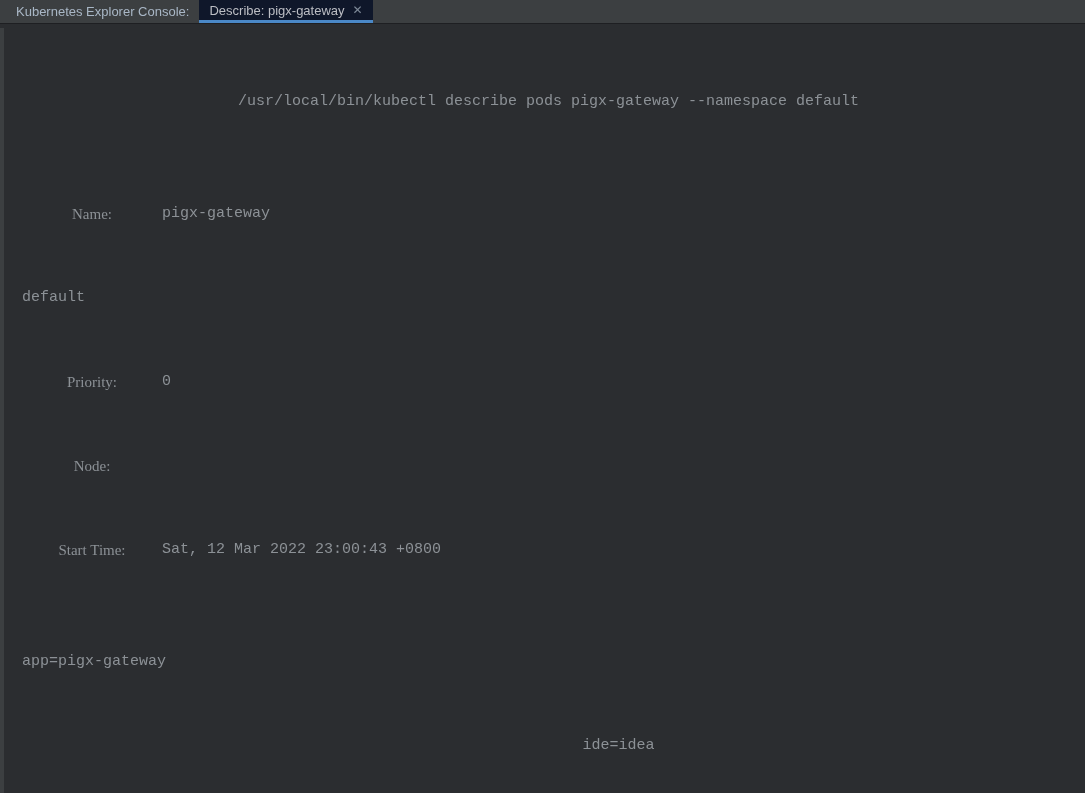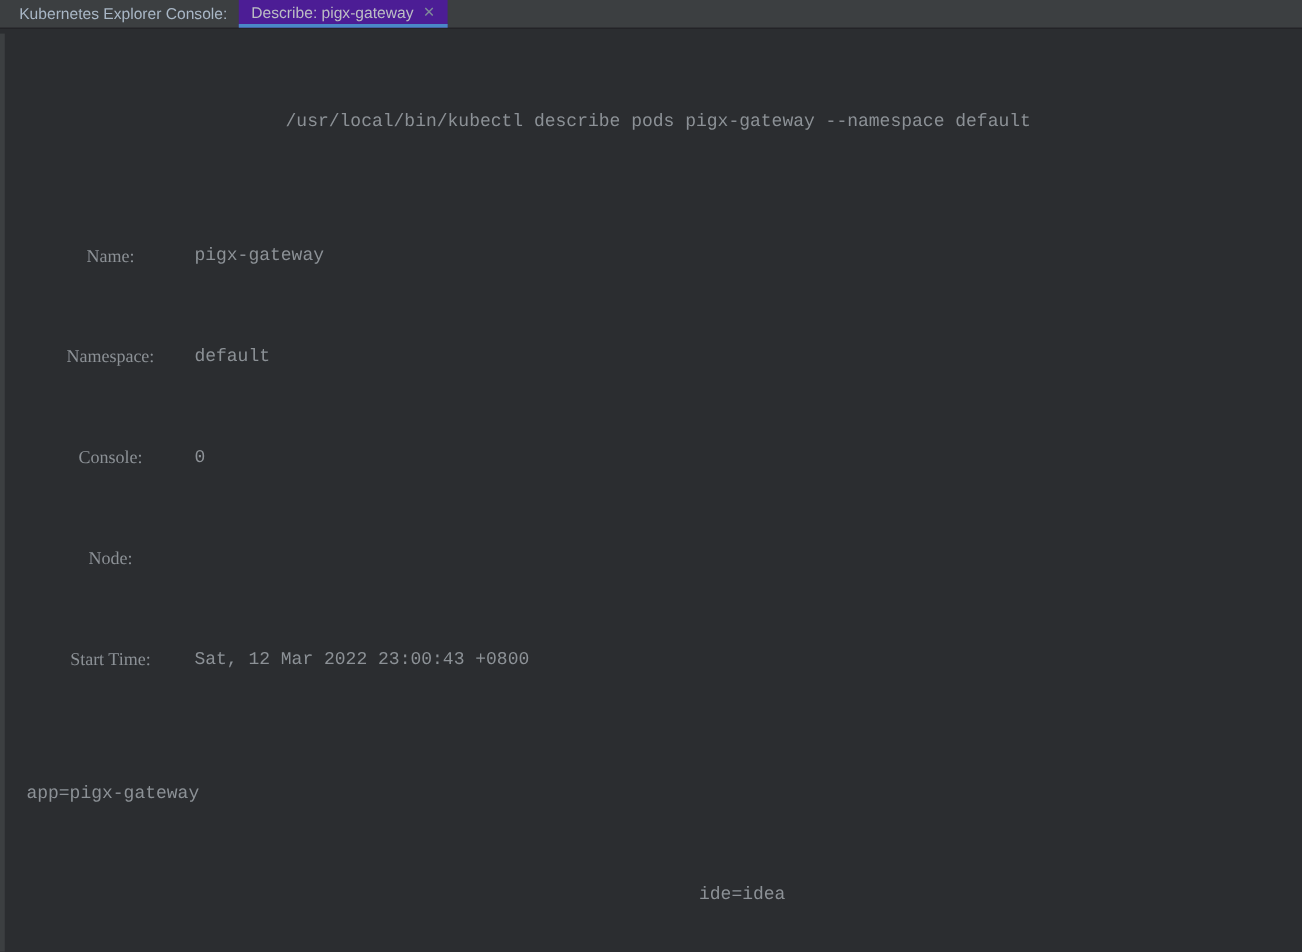--- a/index.html
+++ b/index.html
@@ -25,21 +25,21 @@
       align-items: center;
       padding: 4px 10px;
       color: #a9b7c6;
       font-size: 13px;
       height: 100%;
       cursor: pointer;
     }
     .tab.active {
       color: #bcbec4;
       border-bottom: 3px solid #4a88c7;
-      background: #4c1d95;
+      background: #0f172a;
       justify-content: flex-end;
     }
     .tab .close-x {
       margin-left: 8px;
       color: #7f8b99;
       font-size: 12px;
     }
     .console {
       padding: 8px 10px 10px 22px;
       font-family: "Consolas", "Menlo", "Courier New", monospace;
@@ -74,22 +74,22 @@
     <span class="close-x">✕</span>
   </div>
 </div>
 
 <div class="sidebar-stripe"></div>
 
 <div class="console">
   <span class="line">/usr/local/bin/kubectl describe pods pigx-gateway --namespace default</span>
 
   <span class="line kv"><span class="key">Name:</span><span class="val">pigx-gateway</span></span>
-  <span class="line kv"><span class="key">Namespace:</span><span class="val">default</span></span>
-  <span class="line kv"><span class="key">Console:</span><span class="val">0</span></span>
+  <span class="line kv"><span class="val">default</span></span>
+  <span class="line kv"><span class="key">Priority:</span><span class="val">0</span></span>
   <span class="line kv"><span class="key">Node:</span></span>
   <span class="line kv"><span class="key">Start Time:</span><span class="val">Sat, 12 Mar 2022 23:00:43 +0800</span></span>
 
   <span class="line kv"><span class="val">app=pigx-gateway</span></span>
   <span class="line labels-val">ide=idea</span>
   
   
   
 
   

